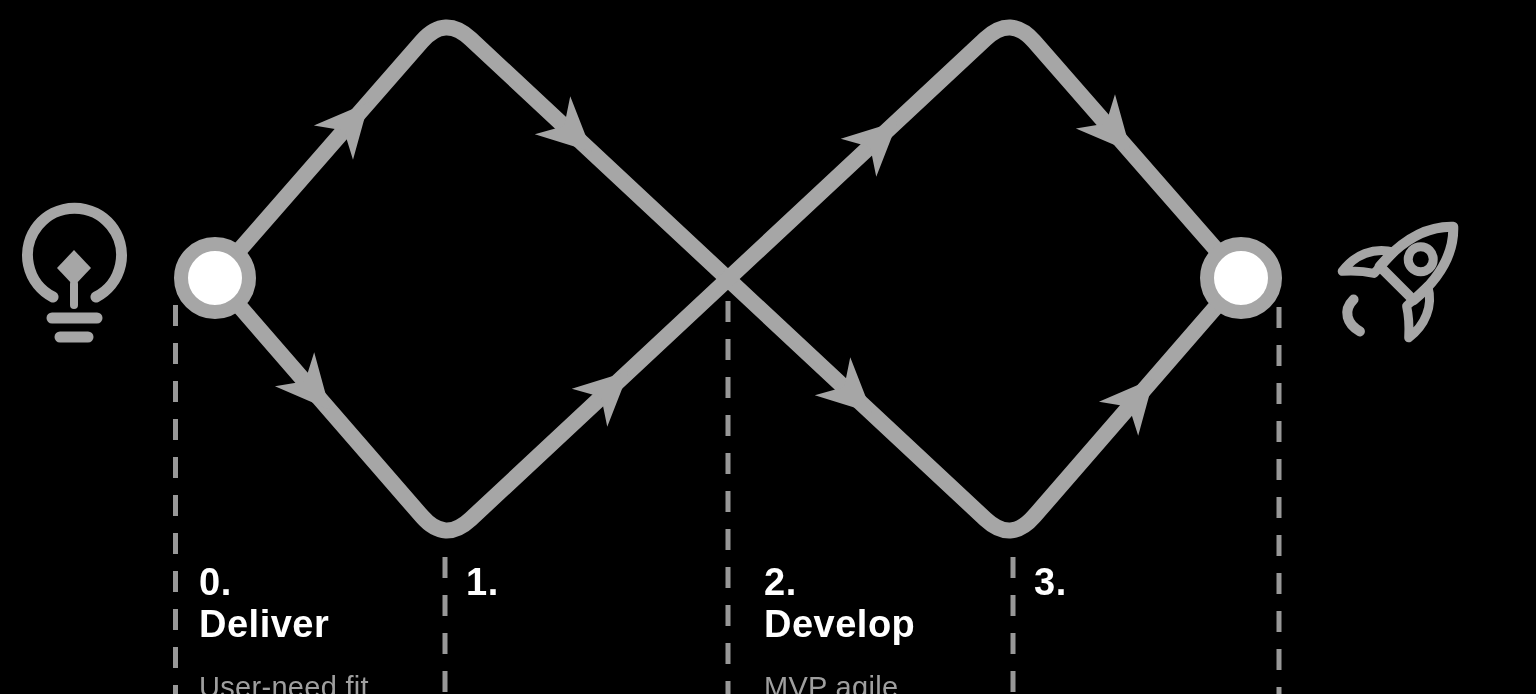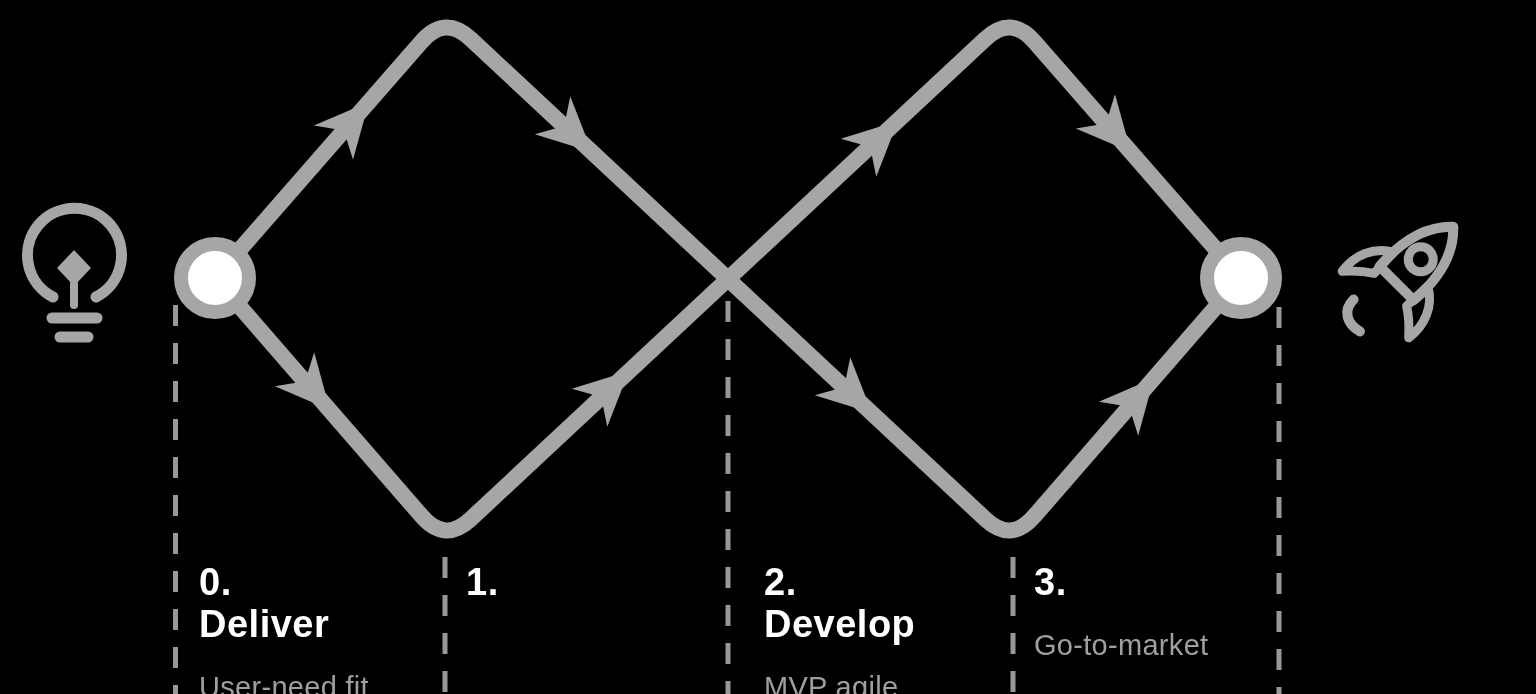--- a/index.html
+++ b/index.html
@@ -109,16 +109,15 @@
   </div>
 
   <div class="phase phase-2">
     <div class="num">2.</div>
     <div class="name">Develop</div>
     <div class="sub">MVP agile</div>
   </div>
 
   <div class="phase phase-3">
     <div class="num">3.</div>
-    <div class="sub">Go-to-market</div>
   </div>
 
 </div>
 
 </body></html>

